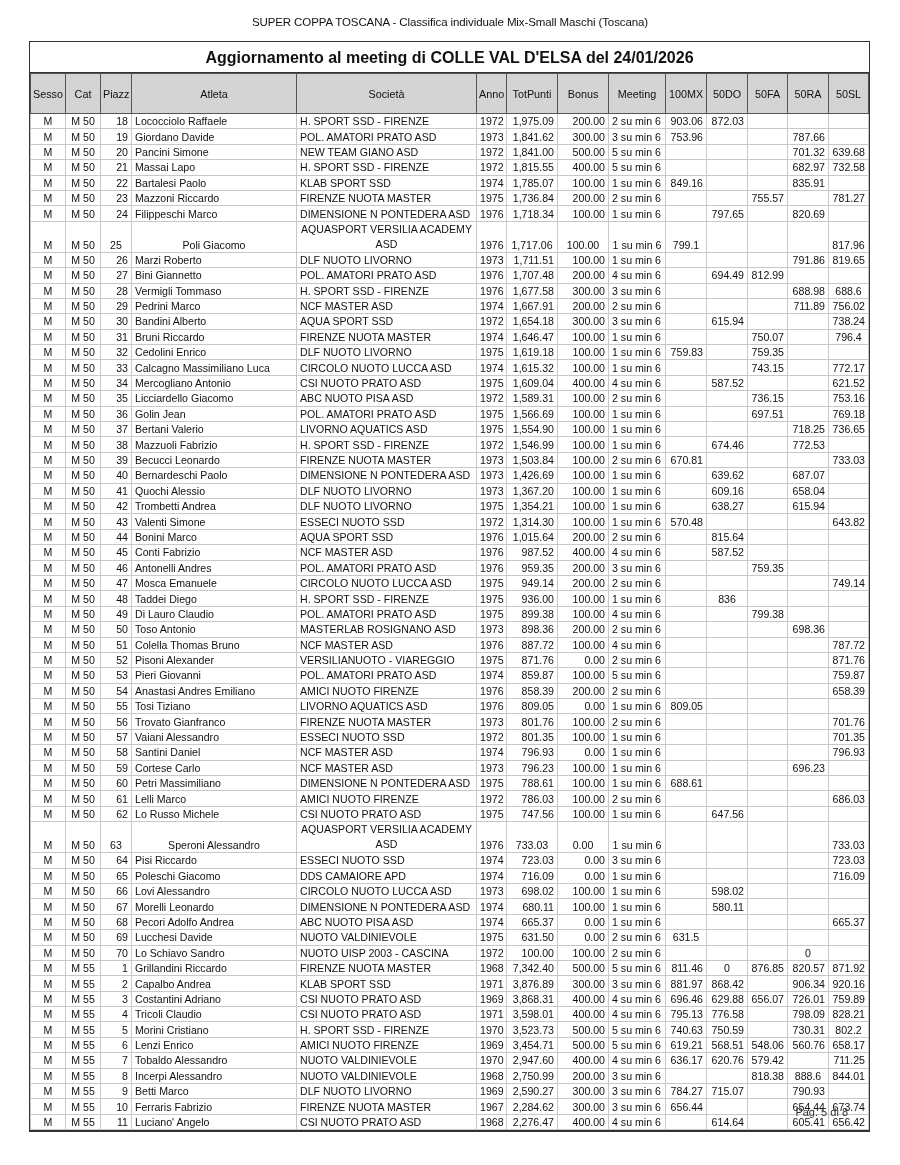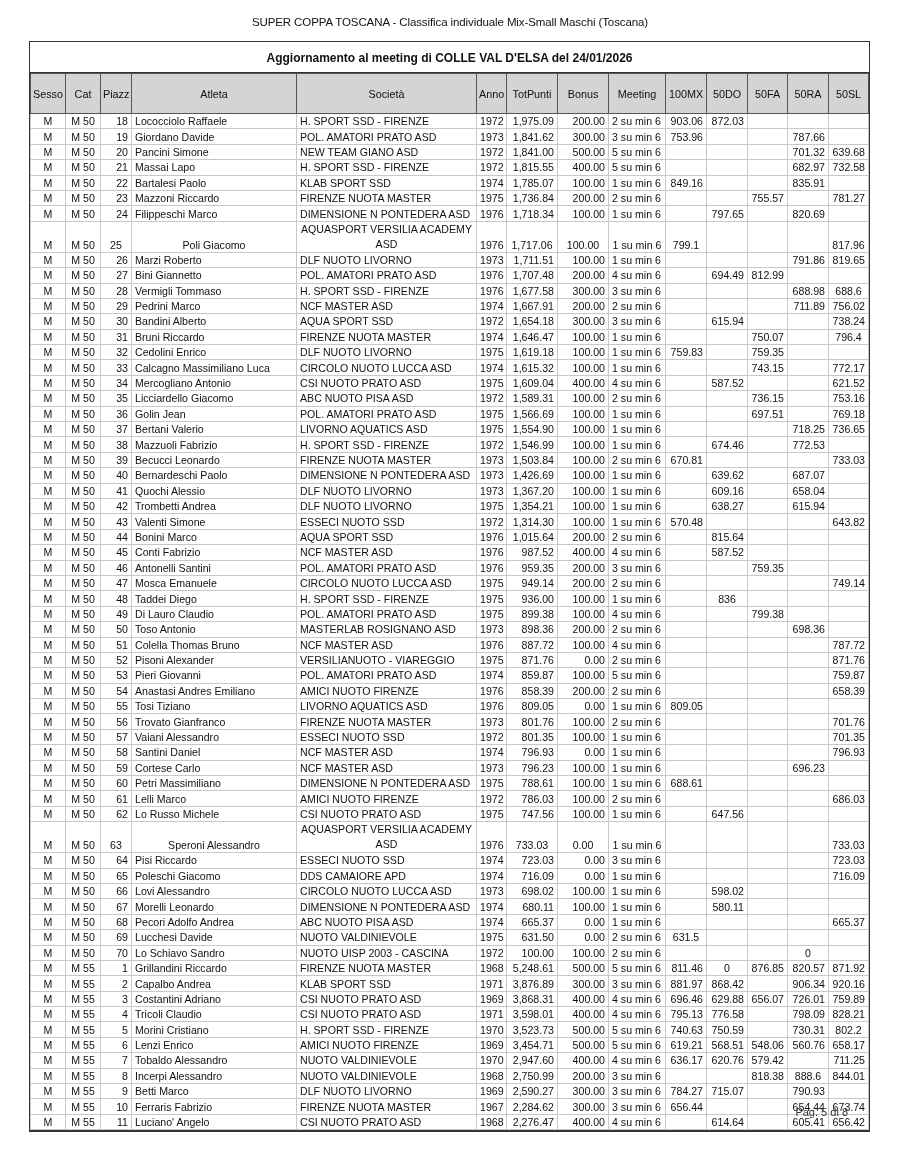--- a/index.html
+++ b/index.html
@@ -1,19 +1,19 @@
 <!DOCTYPE html>
 <html><head>
 <meta charset="utf-8">
 <style>
   html, body { margin: 0; padding: 0; background: #ffffff; }
   body { width: 900px; height: 1165px; position: relative; overflow: hidden; font-family: "Liberation Sans", sans-serif; color: #111; }
   .doc-title { position: absolute; top: 16px; left: 0; width: 900px; text-align: center; font-size: 11.5px; letter-spacing: -0.1px; }
   .frame { position: absolute; left: 29px; top: 41px; width: 839px; border: 1.5px solid #333; border-bottom: 2px solid #333; }
-  .subtitle { height: 30px; line-height: 32px; text-align: center; font-size: 12px; font-weight: bold; border-bottom: 1.5px solid #333; }
+  .subtitle { height: 30px; line-height: 32px; text-align: center; font-size: 16px; font-weight: bold; border-bottom: 1.5px solid #333; }
   table { border-collapse: collapse; width: 100%; table-layout: fixed; font-family: "Liberation Sans", sans-serif; font-size: 10.6px; }
   th { background: #d4d4d4; font-weight: normal; height: 15px; padding: 12px 2px; border: 1px solid #555; text-align: center; font-size: 10.8px; }
   td { height: 14.4px; padding: 0 3px; border: 1px solid #c8c8c8; white-space: nowrap; overflow: hidden; line-height: 14px; }
   td.c { text-align: center; }
   td.r { text-align: right; }
   td.l { text-align: left; }
   tr.tall td { height: 30px; vertical-align: bottom; text-align: center; }
   tr.tall td.wrap { white-space: normal; line-height: 15px; }
   td.ev { text-align: right; }
   td.ev.ctr { text-align: center; }
@@ -507,21 +507,21 @@
           <td class="ev"></td>
           <td class="ev">587.52</td>
           <td class="ev"></td>
           <td class="ev"></td>
           <td class="ev"></td>
         </tr>
         <tr>
           <td class="c">M</td>
           <td class="c">M 50</td>
           <td class="r">46</td>
-          <td class="l">Antonelli Santini</td>
+          <td class="l">Antonelli Andres</td>
           <td class="l">POL. AMATORI PRATO ASD</td>
           <td class="c">1976</td>
           <td class="r">959.35</td>
           <td class="r">200.00</td>
           <td class="l">3 su min 6</td>
           <td class="ev"></td>
           <td class="ev"></td>
           <td class="ev">759.35</td>
           <td class="ev"></td>
           <td class="ev"></td>
@@ -910,21 +910,21 @@
           <td class="ev ctr">0</td>
           <td class="ev"></td>
         </tr>
         <tr>
           <td class="c">M</td>
           <td class="c">M 55</td>
           <td class="r">1</td>
           <td class="l">Grillandini Riccardo</td>
           <td class="l">FIRENZE NUOTA MASTER</td>
           <td class="c">1968</td>
-          <td class="r">5,248.61</td>
+          <td class="r">7,342.40</td>
           <td class="r">500.00</td>
           <td class="l">5 su min 6</td>
           <td class="ev">811.46</td>
           <td class="ev ctr">0</td>
           <td class="ev">876.85</td>
           <td class="ev">820.57</td>
           <td class="ev">871.92</td>
         </tr>
         <tr>
           <td class="c">M</td>

